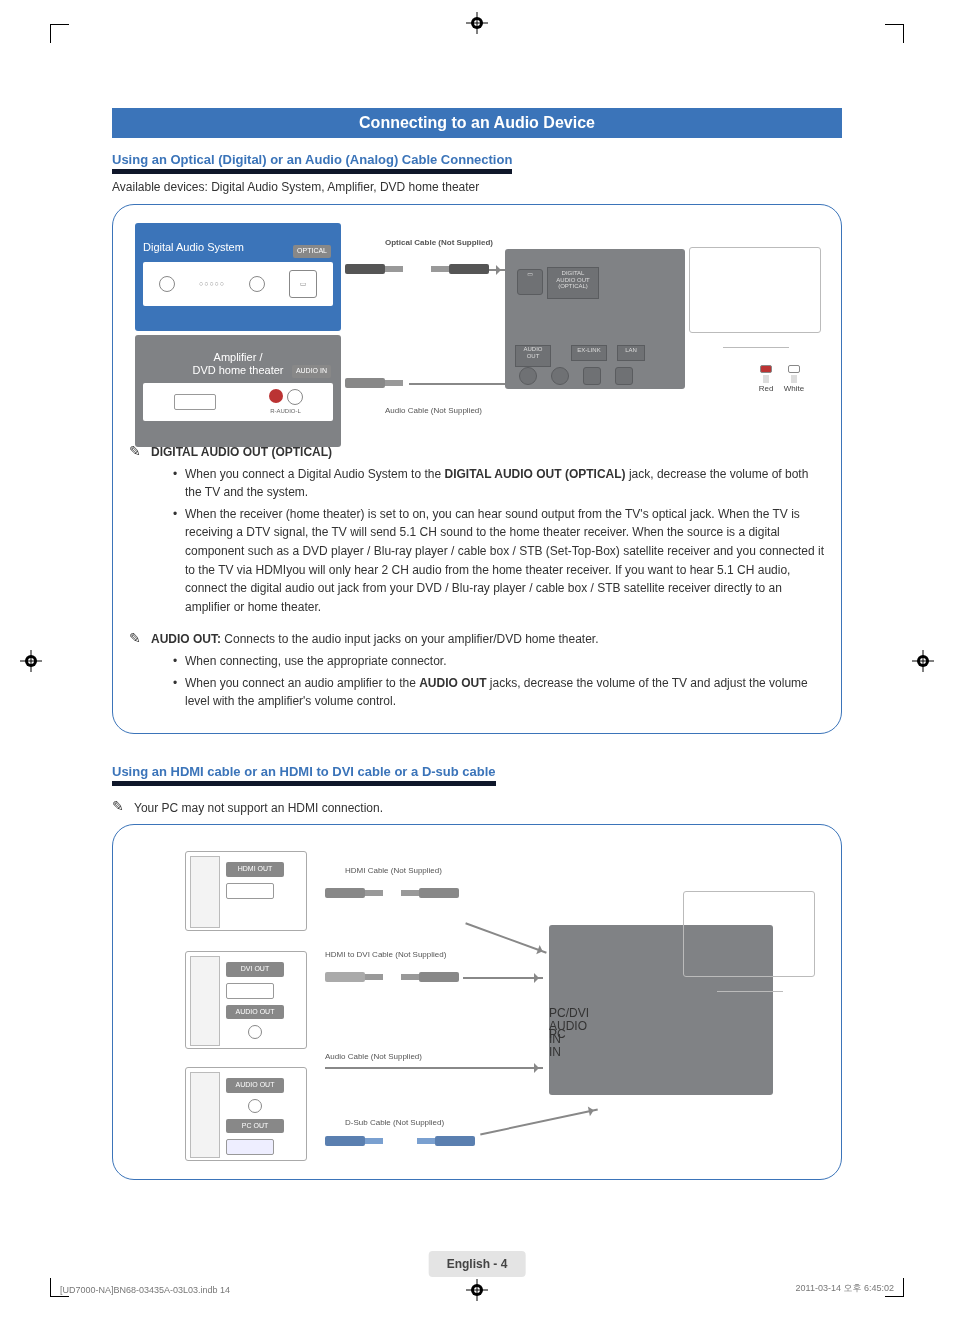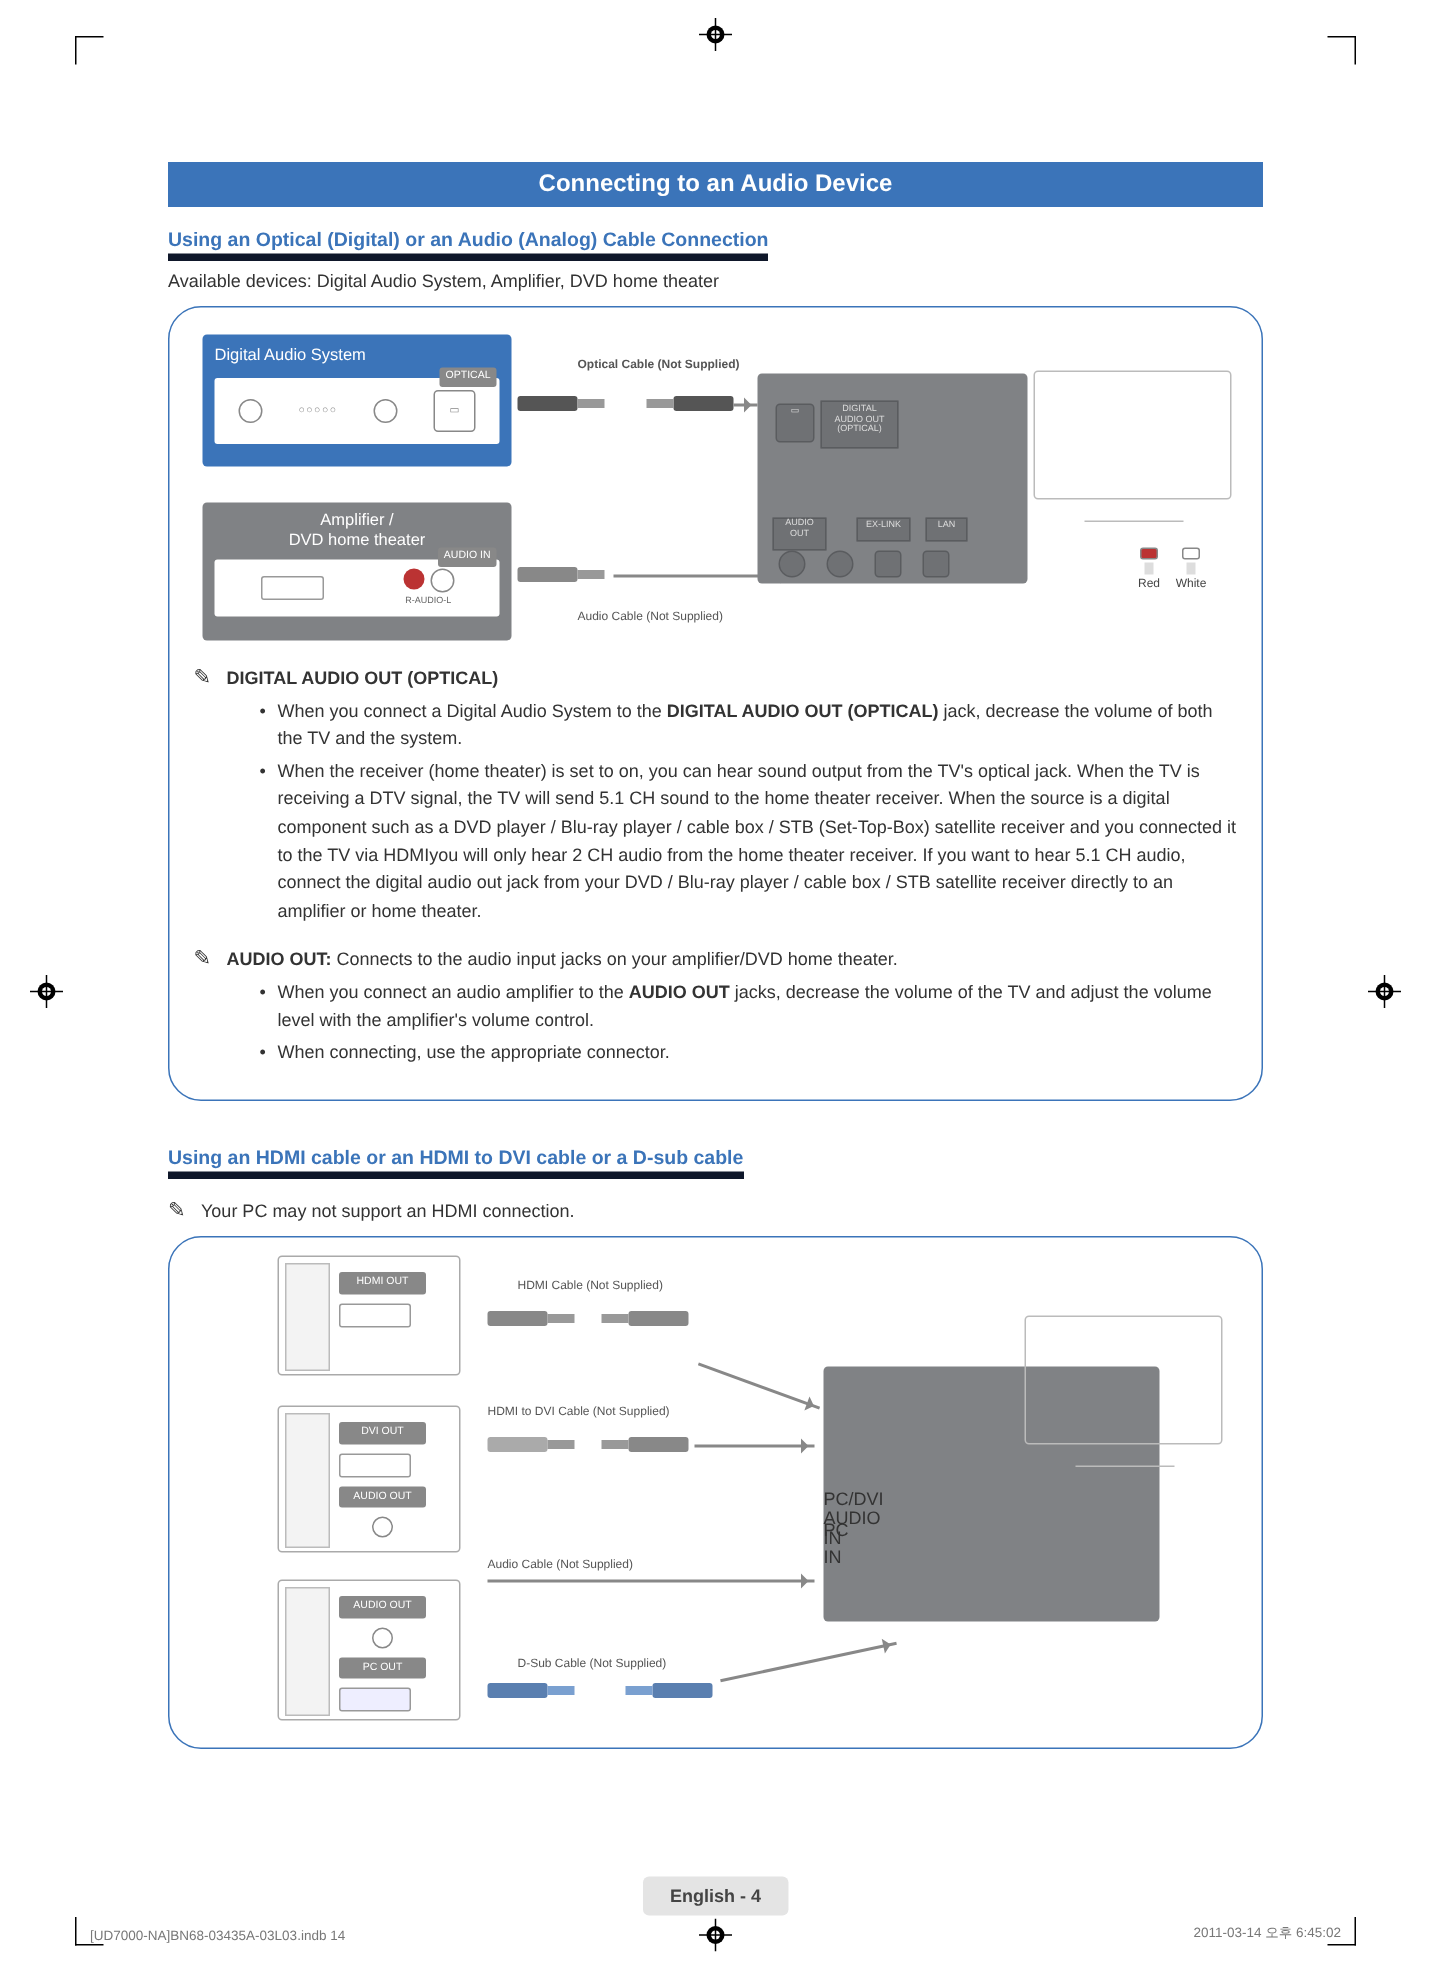--- a/index.html
+++ b/index.html
@@ -19,21 +19,21 @@
   .note-row{display:flex;align-items:flex-start;margin-top:6px;}
   .note-icon{flex:0 0 18px;font-size:14px;line-height:1.2;margin-right:4px;}
   .note-body{flex:1;}
   .note-title{font-weight:bold;}
   ul.bullets{margin:2px 0 8px 22px;padding:0;list-style:none;}
   ul.bullets li{position:relative;padding-left:12px;margin:3px 0;}
   ul.bullets li::before{content:"•";position:absolute;left:0;top:0;}
   .strong{font-weight:bold;}
   
   .diagram1{position:relative;height:210px;margin-bottom:14px;}
-  .dev-box{position:absolute;border-radius:3px;padding:6px 8px;color:#fff;font-size:11px;}
+  .dev-box{position:absolute;border-radius:3px;padding:16px 8px;color:#fff;font-size:11px;}
   .das{left:6px;top:4px;width:190px;height:76px;background:#3b74b9;}
   .das-title{margin:0 0 6px 0;}
   .das-inner{background:#fff;border-radius:2px;height:44px;display:flex;align-items:center;justify-content:space-around;padding:0 4px;}
   .port-circle{width:14px;height:14px;border:1.5px solid #888;border-radius:50%;}
   .port-rect{width:26px;height:26px;border:1.5px solid #888;border-radius:3px;display:flex;align-items:center;justify-content:center;font-size:7px;color:#888;}
   .small-label{position:absolute;background:#888;color:#fff;font-size:7px;padding:1px 4px;border-radius:2px;}
   .amp{left:6px;top:116px;width:190px;height:80px;background:#808285;}
   .amp-title{margin:0 0 6px 0;text-align:center;line-height:1.2;}
   .amp-inner{background:#fff;border-radius:2px;height:38px;display:flex;align-items:center;justify-content:space-around;padding:0 4px;}
   .rca{width:14px;height:14px;border-radius:50%;display:inline-block;}
@@ -207,35 +207,35 @@
             <li><span>When you connect a Digital Audio System to the </span><span class="strong">DIGITAL AUDIO OUT (OPTICAL)</span><span> jack, decrease the volume of both the TV and the system.</span></li>
             <li><span>When the receiver (home theater) is set to on, you can hear sound output from the TV's optical jack. When the TV is receiving a DTV signal, the TV will send 5.1 CH sound to the home theater receiver. When the source is a digital component such as a DVD player / Blu-ray player / cable box / STB (Set-Top-Box) satellite receiver and you connected it to the TV via HDMIyou will only hear 2 CH audio from the home theater receiver. If you want to hear 5.1 CH audio, connect the digital audio out jack from your DVD / Blu-ray player / cable box / STB satellite receiver directly to an amplifier or home theater.</span></li>
           </ul>
         </div>
       </div>
       <div class="note-row">
         <span class="note-icon">✎</span>
         <div class="note-body">
           <span class="note-title">AUDIO OUT:</span><span> Connects to the audio input jacks on your amplifier/DVD home theater.</span>
           <ul class="bullets">
+            <li><span>When connecting, use the appropriate connector.</span></li>
             <li><span>When you connect an audio amplifier to the </span><span class="strong">AUDIO OUT</span><span> jacks, decrease the volume of the TV and adjust the volume level with the amplifier's volume control.</span></li>
-            <li><span>When connecting, use the appropriate connector.</span></li>
           </ul>
         </div>
       </div>
     </div>
 
     
     <span class="subhead">Using an HDMI cable or an HDMI to DVI cable or a D-sub cable</span>
     <div class="note-row" style="margin:6px 0 8px 0;">
       <span class="note-icon">✎</span>
       <div class="note-body"><span style="font-size:12px;">Your PC may not support an HDMI connection.</span></div>
     </div>
 
-    <div class="panel" style="padding:12px 16px 18px 16px;">
+    <div class="panel" style="padding:26px 16px 18px 16px;">
       <div class="diagram2">
 
         <div class="pc-box" style="top:0;">
           <div class="pc-tower"></div>
           <div class="pc-port-stack">
             <span class="pc-port">HDMI OUT</span>
             <span class="pc-jack"></span>
           </div>
         </div>
         <span class="d2-cable-label" style="left:216px;top:14px;">HDMI Cable (Not Supplied)</span>

